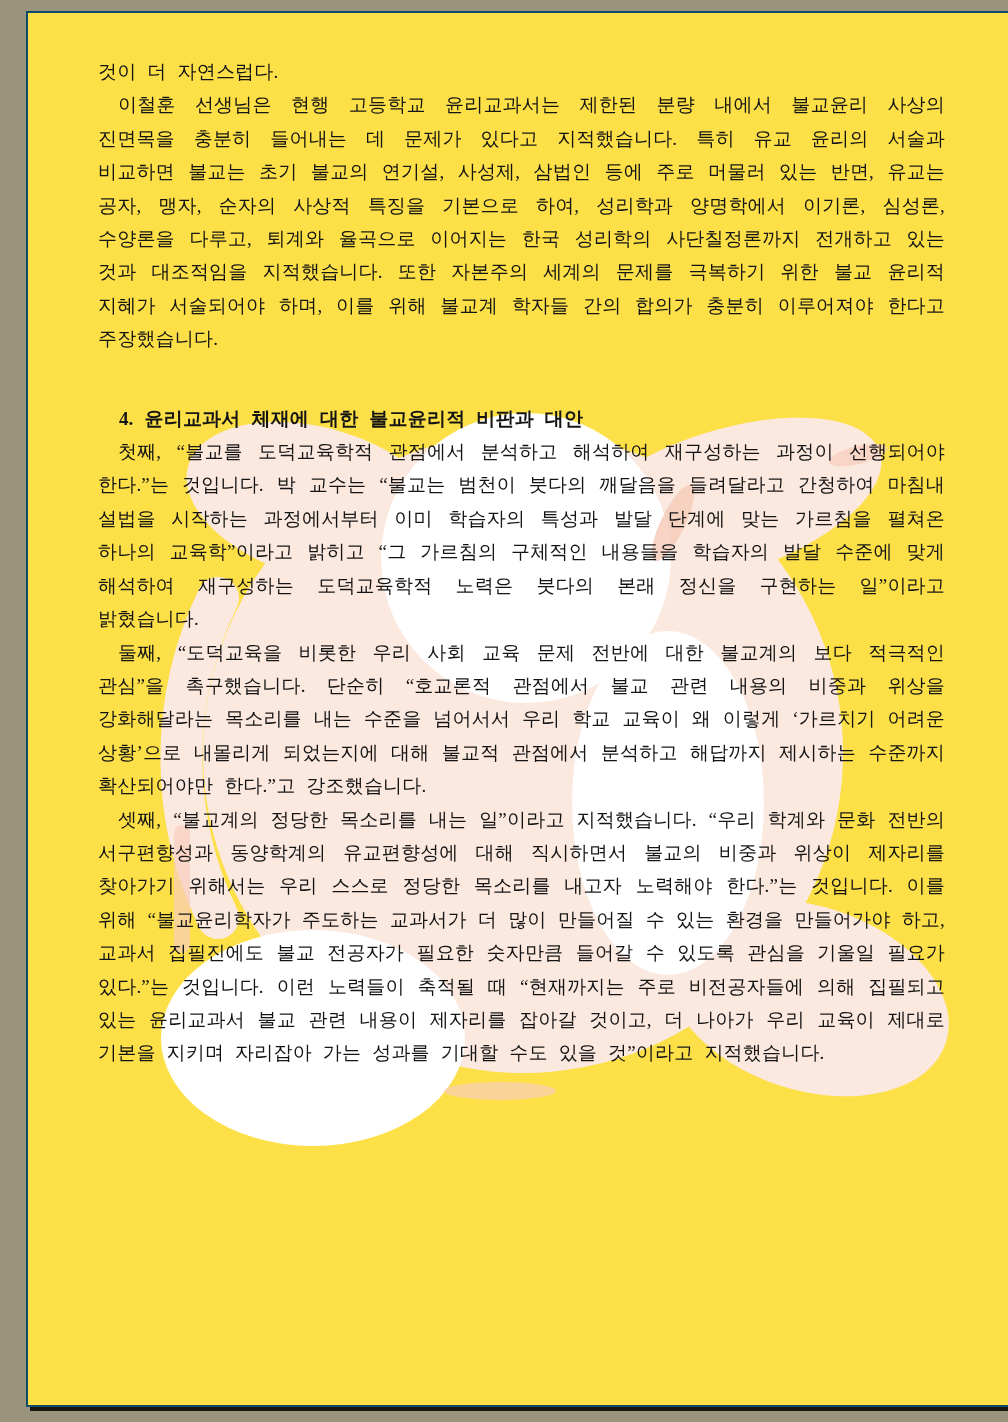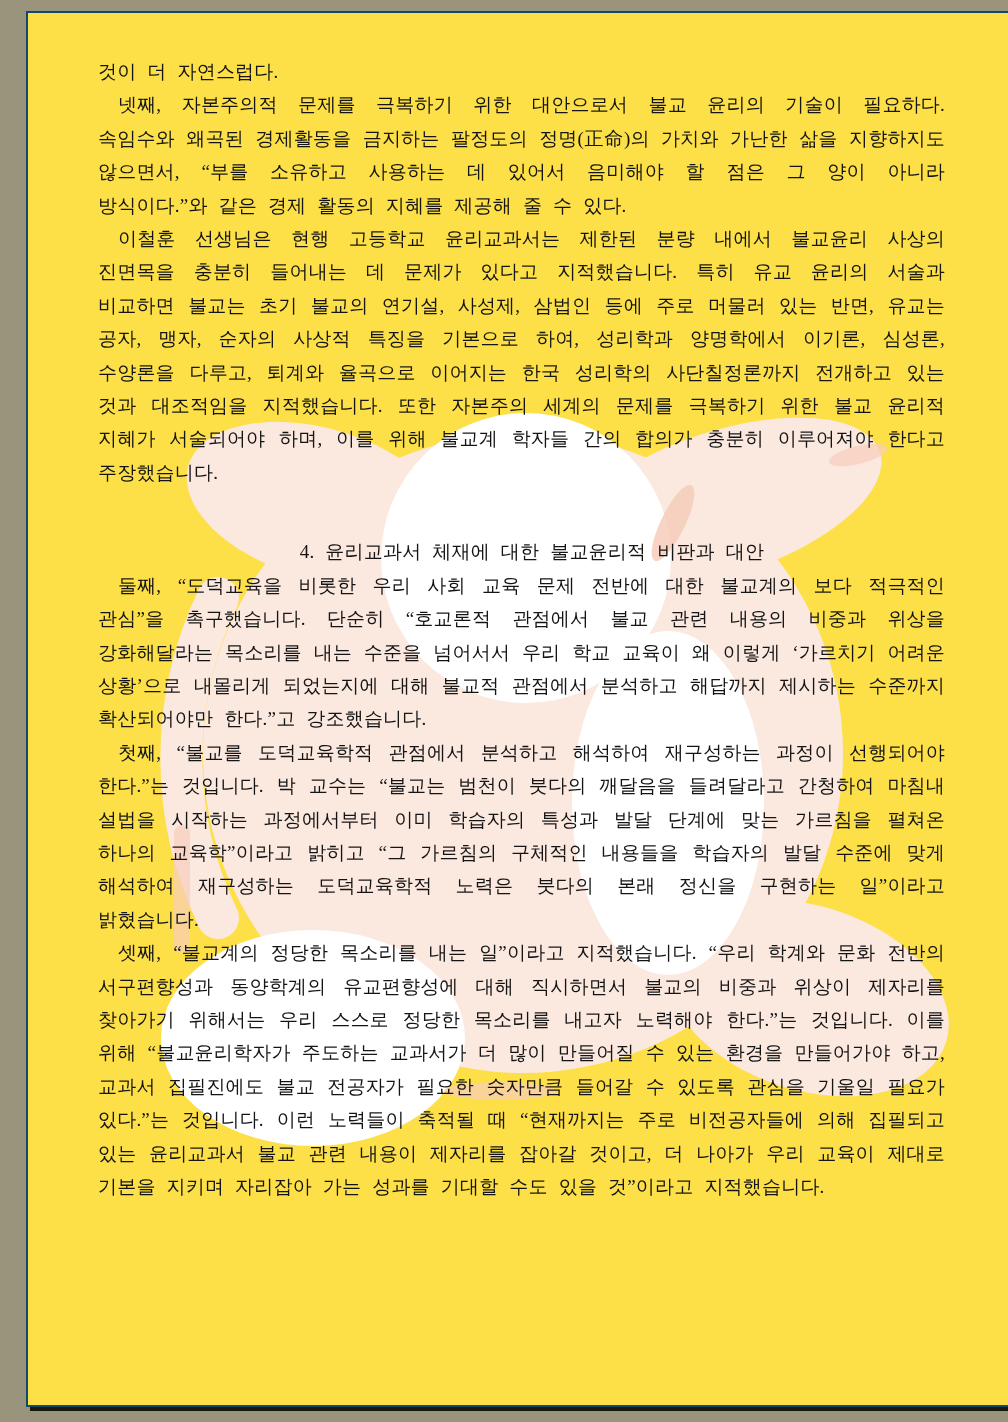--- a/index.html
+++ b/index.html
@@ -30,23 +30,23 @@
     font-size:19px;
     line-height:33.4px;
     text-align:justify;
     word-break:keep-all;
     word-spacing:6px;
     letter-spacing:0.2px;
   }
   .block{margin:0;}
   .indent{text-indent:1.05em;}
   .heading{
-    font-weight:normal;
+    font-weight:bold;
     text-indent:1.1em;
-    text-align:center;
+    text-align:left;
   }
   .gap-before-h1{margin-top:46px;}
 </style>
 </head>
 <body>
 
 <div class="page">
 
   <svg class="watermark" width="985" height="1392" viewBox="0 0 985 1392" xmlns="http://www.w3.org/2000/svg">
 
@@ -65,21 +65,20 @@
     <ellipse cx="285" cy="1025" rx="152" ry="108" fill="#ffffff"></ellipse>
 
     <ellipse cx="645" cy="510" rx="12" ry="42" fill="#f6cdbb" opacity="0.85" transform="rotate(26 645 510)"></ellipse>
     <rect x="146" y="812" width="16" height="128" rx="8" fill="#f6cdbb" opacity="0.7"></rect>
     <ellipse cx="472" cy="1078" rx="56" ry="9" fill="#f6cdbb" opacity="0.7"></ellipse>
     <ellipse cx="830" cy="442" rx="30" ry="9" fill="#f6cdbb" opacity="0.7" transform="rotate(-14 830 442)"></ellipse>
   </svg>
 
   <div class="content">
     <p class="block">것이 더 자연스럽다.</p>
-    <p class="block indent">넷째, 자본주의적 문제를 극복하기 위한 대안으로서 불교 윤리의 기술이 필요하다. 속임수와 왜곡된 경제활동을 금지하는 팔정도의 정명(正命)의 가치와 가난한 삶을 지향하지도 않으면서, “부를 소유하고 사용하는 데 있어서 음미해야 할 점은 그 양이 아니라 방식이다.”와 같은 경제 활동의 지혜를 제공해 줄 수 있다.</p>
     <p class="block indent">이철훈 선생님은 현행 고등학교 윤리교과서는 제한된 분량 내에서 불교윤리 사상의 진면목을 충분히 들어내는 데 문제가 있다고 지적했습니다. 특히 유교 윤리의 서술과 비교하면 불교는 초기 불교의 연기설, 사성제, 삼법인 등에 주로 머물러 있는 반면, 유교는 공자, 맹자, 순자의 사상적 특징을 기본으로 하여, 성리학과 양명학에서 이기론, 심성론, 수양론을 다루고, 퇴계와 율곡으로 이어지는 한국 성리학의 사단칠정론까지 전개하고 있는 것과 대조적임을 지적했습니다. 또한 자본주의 세계의 문제를 극복하기 위한 불교 윤리적 지혜가 서술되어야 하며, 이를 위해 불교계 학자들 간의 합의가 충분히 이루어져야 한다고 주장했습니다.</p>
     <p class="block heading gap-before-h1">4. 윤리교과서 체재에 대한 불교윤리적 비판과 대안</p>
+    <p class="block indent">첫째, “불교를 도덕교육학적 관점에서 분석하고 해석하여 재구성하는 과정이 선행되어야 한다.”는 것입니다. 박 교수는 “불교는 범천이 붓다의 깨달음을 들려달라고 간청하여 마침내 설법을 시작하는 과정에서부터 이미 학습자의 특성과 발달 단계에 맞는 가르침을 펼쳐온 하나의 교육학”이라고 밝히고 “그 가르침의 구체적인 내용들을 학습자의 발달 수준에 맞게 해석하여 재구성하는 도덕교육학적 노력은 붓다의 본래 정신을 구현하는 일”이라고 밝혔습니다.</p>
     <p class="block indent">둘째, “도덕교육을 비롯한 우리 사회 교육 문제 전반에 대한 불교계의 보다 적극적인 관심”을 촉구했습니다. 단순히 “호교론적 관점에서 불교 관련 내용의 비중과 위상을 강화해달라는 목소리를 내는 수준을 넘어서서 우리 학교 교육이 왜 이렇게 ‘가르치기 어려운 상황’으로 내몰리게 되었는지에 대해 불교적 관점에서 분석하고 해답까지 제시하는 수준까지 확산되어야만 한다.”고 강조했습니다.</p>
-    <p class="block indent">첫째, “불교를 도덕교육학적 관점에서 분석하고 해석하여 재구성하는 과정이 선행되어야 한다.”는 것입니다. 박 교수는 “불교는 범천이 붓다의 깨달음을 들려달라고 간청하여 마침내 설법을 시작하는 과정에서부터 이미 학습자의 특성과 발달 단계에 맞는 가르침을 펼쳐온 하나의 교육학”이라고 밝히고 “그 가르침의 구체적인 내용들을 학습자의 발달 수준에 맞게 해석하여 재구성하는 도덕교육학적 노력은 붓다의 본래 정신을 구현하는 일”이라고 밝혔습니다.</p>
     <p class="block indent">셋째, “불교계의 정당한 목소리를 내는 일”이라고 지적했습니다. “우리 학계와 문화 전반의 서구편향성과 동양학계의 유교편향성에 대해 직시하면서 불교의 비중과 위상이 제자리를 찾아가기 위해서는 우리 스스로 정당한 목소리를 내고자 노력해야 한다.”는 것입니다. 이를 위해 “불교윤리학자가 주도하는 교과서가 더 많이 만들어질 수 있는 환경을 만들어가야 하고, 교과서 집필진에도 불교 전공자가 필요한 숫자만큼 들어갈 수 있도록 관심을 기울일 필요가 있다.”는 것입니다. 이런 노력들이 축적될 때 “현재까지는 주로 비전공자들에 의해 집필되고 있는 윤리교과서 불교 관련 내용이 제자리를 잡아갈 것이고, 더 나아가 우리 교육이 제대로 기본을 지키며 자리잡아 가는 성과를 기대할 수도 있을 것”이라고 지적했습니다.</p>
 
   </div>
 </div>
 
 </body></html>

